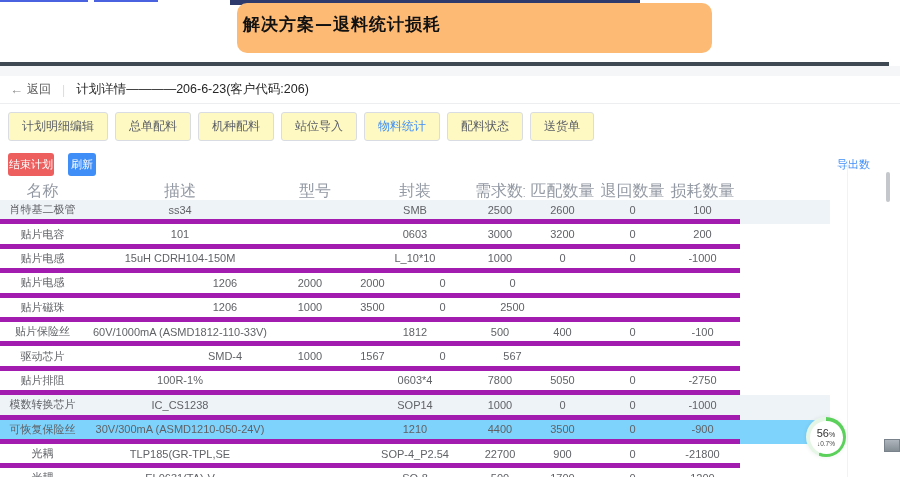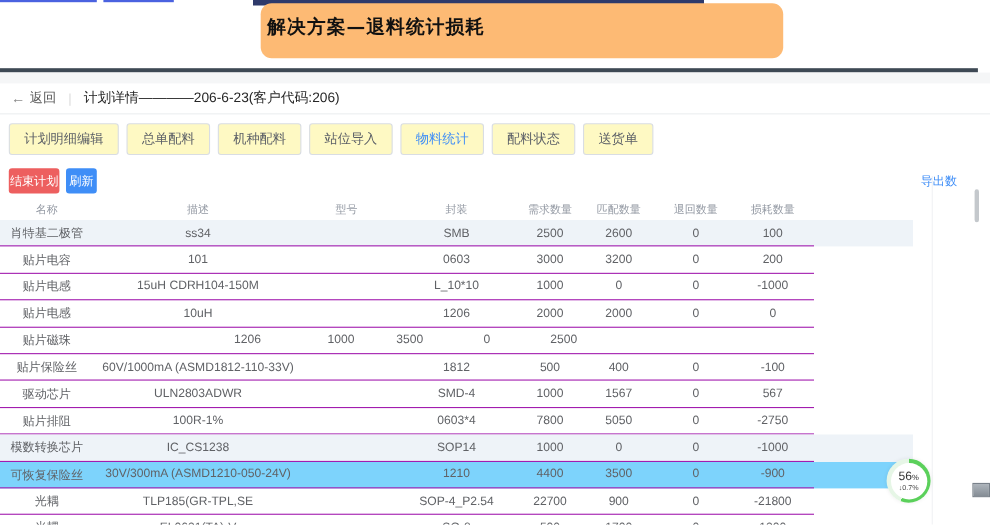--- a/index.html
+++ b/index.html
@@ -29,35 +29,35 @@
 
   .tab-bar { display:flex; gap:7px; padding:8px 8px 5px 8px; }
   .tab { border:1px solid #d9dde3; border-radius:3px; background:#fef9c3; padding:5px 13px;
          font-size:12px; color:#5a5e66; cursor:pointer; white-space:nowrap; }
   .tab.active { color:#3f8ef7; }
 
   .toolbar { display:flex; align-items:center; padding:7px 8px 6px 8px; }
   .btn { border:none; border-radius:3px; color:#fff; font-size:11px; padding:4px 0;
          text-align:center; cursor:pointer; }
   .btn.danger  { background:#ed5f5f; width:46px; }
-  .btn.primary { background:#3f8ef7; width:28px; margin-left:6px; }
+  .btn.primary { background:#3f8ef7; width:28px; margin-left:14px; }
   .export-link { margin-left:auto; margin-right:22px; color:#3f8ef7; font-size:11px; cursor:pointer; }
 
   
   .tbl { position:relative; }
   .t-head { display:flex; height:18px; align-items:center; }
-  .t-head .cell { color:#9399a3; font-size:10px; }
+  .t-head .cell { color:#9399a3; font-size:16px; }
   .cell { text-align:center; overflow:hidden; white-space:nowrap; }
   .c0{width:85px;} .c1{width:190px;} .c2{width:80px;} .c3{width:120px;}
   .c4{width:50px;} .c5{width:75px;} .c6{width:65px;} .c7{width:75px;}
   .t-row { width:830px; }
   .t-row.hl   { background:#eef3f8; }
   .t-row.hl2  { background:#7dd3fc; }
   .t-row-inner { width:740px; height:24.4px; display:flex; align-items:center;
-                 border-bottom:1px solid #a21caf; }
+                 border-bottom:5px solid #a21caf; }
   .t-row .cell { color:#606266; font-size:11px; }
 
   .v-faint-line { position:absolute; left:847px; top:160px; width:1px; height:317px; background:#f1f2f4; }
   .v-scroll-thumb { position:absolute; left:886px; top:172px; width:4px; height:30px;
                     background:#c4c8cc; border-radius:2px; }
   .corner-block { position:absolute; left:884px; top:439px; width:16px; height:13px;
                   background:linear-gradient(#aeb5bc,#858d95); border:1px solid #79818a; }
 
   
   .progress-wrap { position:absolute; left:806px; top:417px; width:40px; height:40px;
@@ -150,21 +150,20 @@
             <div class="cell c3">L_10*10</div>
             <div class="cell c4">1000</div>
             <div class="cell c5">0</div>
             <div class="cell c6">0</div>
             <div class="cell c7">-1000</div>
           </div>
         </div>
         <div class="t-row">
           <div class="t-row-inner">
             <div class="cell c0">贴片电感</div>
-            <div class="cell c1">10uH</div>
             <div class="cell c2"></div>
             <div class="cell c3">1206</div>
             <div class="cell c4">2000</div>
             <div class="cell c5">2000</div>
             <div class="cell c6">0</div>
             <div class="cell c7">0</div>
           </div>
         </div>
         <div class="t-row">
           <div class="t-row-inner">
@@ -185,21 +184,20 @@
             <div class="cell c3">1812</div>
             <div class="cell c4">500</div>
             <div class="cell c5">400</div>
             <div class="cell c6">0</div>
             <div class="cell c7">-100</div>
           </div>
         </div>
         <div class="t-row">
           <div class="t-row-inner">
             <div class="cell c0">驱动芯片</div>
-            <div class="cell c1">ULN2803ADWR</div>
             <div class="cell c2"></div>
             <div class="cell c3">SMD-4</div>
             <div class="cell c4">1000</div>
             <div class="cell c5">1567</div>
             <div class="cell c6">0</div>
             <div class="cell c7">567</div>
           </div>
         </div>
         <div class="t-row">
           <div class="t-row-inner">

